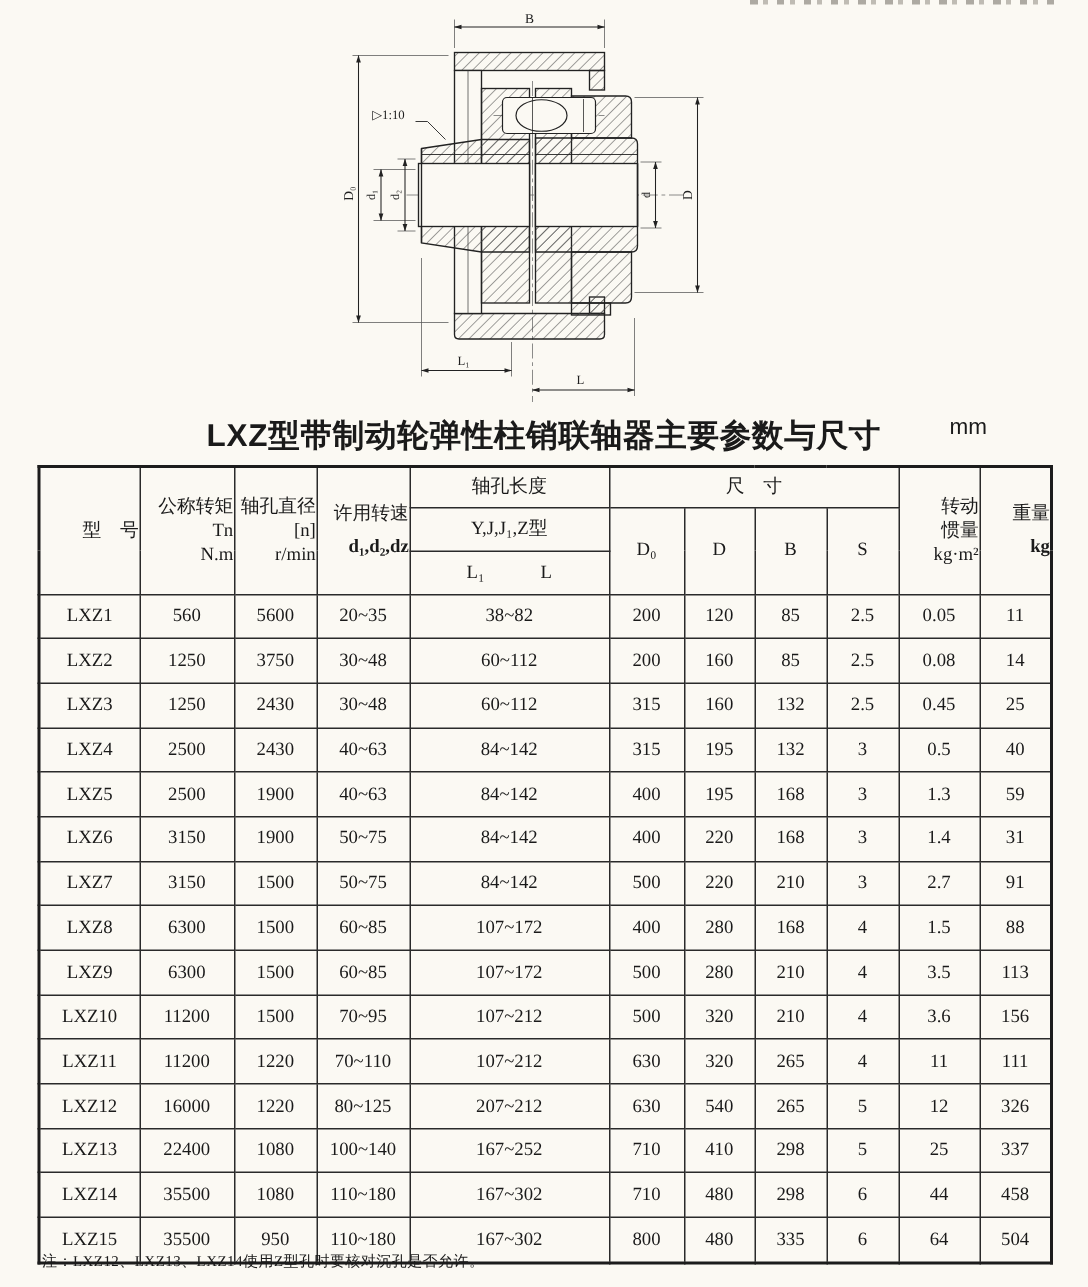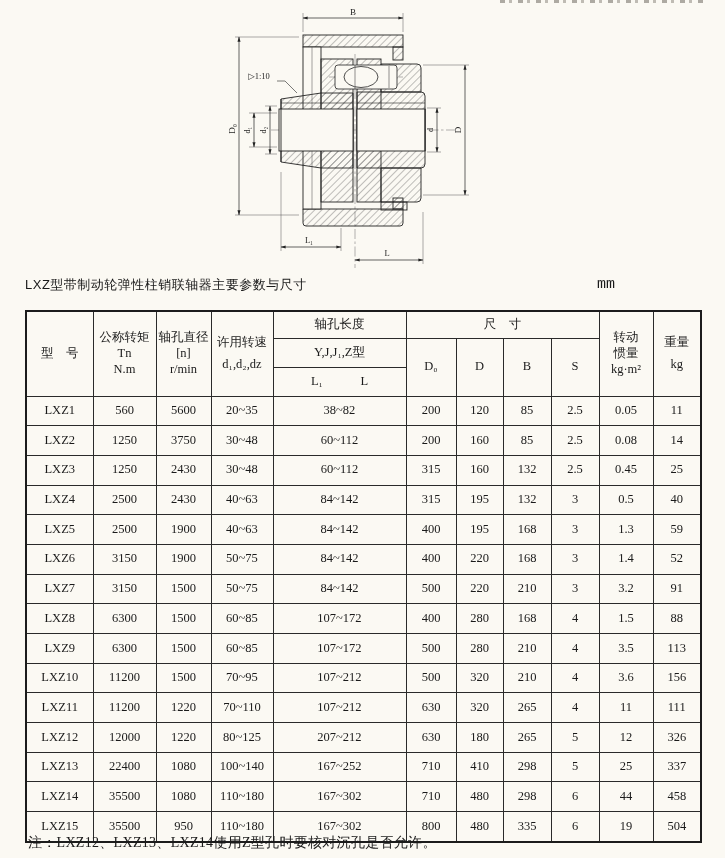--- a/index.html
+++ b/index.html
@@ -16,47 +16,47 @@
   .edge-artifact{
     position:absolute;left:500px;top:0;width:205px;height:3px;
     background:repeating-linear-gradient(90deg,#9a968e 0 5px,transparent 5px 9px,#b0aca4 9px 12px,transparent 12px 18px);
     opacity:.8;
   }
   
   .drawing{position:absolute;left:225px;top:2px;}
   
   .titlebar{position:absolute;left:25px;top:276px;width:675px;height:22px;}
   .title{
-    position:absolute;left:0;right:0;
+    position:absolute;left:0;right:0;text-align:center;
     font-family:"Liberation Sans", sans-serif;
-    font-weight:normal;font-size:13px;letter-spacing:.5px;
-  }
-  .unit{position:absolute;left:572px;top:0;font-size:15px;font-family:Liberation Mono, monospace;text-align:right;}
+    font-weight:bold;font-size:21px;letter-spacing:.5px;
+  }
+  .unit{position:absolute;left:608px;top:0;font-size:15px;font-family:Liberation Sans, sans-serif;text-align:right;}
   
   table.ptable{
     position:absolute;left:25px;top:310px;width:675px;
     border-collapse:collapse;table-layout:fixed;
     border:2px solid #1c1c1c;
     font-size:12.5px;
   }
   .ptable th,.ptable td{
     border:1px solid #2a2a2a;
     text-align:center;vertical-align:middle;
     padding:0;font-weight:normal;line-height:1.25;
   }
   thead tr:nth-child(1){height:27px;}
   thead tr:nth-child(2){height:29px;}
   thead tr:nth-child(3){height:29px;}
   .ptable tbody td{height:28.7px;}
-  .hl{display:block;}
+  .hl{display:block;text-align:right;}
   .ll-cell{display:flex;justify-content:space-evenly;align-items:center;}
-  .wgap{margin-top:6px;}
+  .wgap{margin-top:6px;font-weight:bold;}
   .note{
     position:absolute;left:28px;top:834px;
-    font-size:14px;letter-spacing:.3px;
+    font-size:10px;letter-spacing:.3px;
   }
   svg text{font-family:"Liberation Serif", serif;fill:#1f1f1f;}
 </style>
 </head>
 <body>
 
 <div class="page">
 
   <div class="edge-artifact"></div>
 
@@ -289,33 +289,33 @@
           <td>LXZ6</td>
           <td>3150</td>
           <td>1900</td>
           <td>50~75</td>
           <td>84~142</td>
           <td>400</td>
           <td>220</td>
           <td>168</td>
           <td>3</td>
           <td>1.4</td>
-          <td>52</td>
+          <td>31</td>
         </tr>
         <tr>
           <td>LXZ7</td>
           <td>3150</td>
           <td>1500</td>
           <td>50~75</td>
           <td>84~142</td>
           <td>500</td>
           <td>220</td>
           <td>210</td>
           <td>3</td>
-          <td>3.2</td>
+          <td>2.7</td>
           <td>91</td>
         </tr>
         <tr>
           <td>LXZ8</td>
           <td>6300</td>
           <td>1500</td>
           <td>60~85</td>
           <td>107~172</td>
           <td>400</td>
           <td>280</td>
@@ -358,26 +358,26 @@
           <td>107~212</td>
           <td>630</td>
           <td>320</td>
           <td>265</td>
           <td>4</td>
           <td>11</td>
           <td>111</td>
         </tr>
         <tr>
           <td>LXZ12</td>
-          <td>12000</td>
+          <td>16000</td>
           <td>1220</td>
           <td>80~125</td>
           <td>207~212</td>
           <td>630</td>
-          <td>180</td>
+          <td>540</td>
           <td>265</td>
           <td>5</td>
           <td>12</td>
           <td>326</td>
         </tr>
         <tr>
           <td>LXZ13</td>
           <td>22400</td>
           <td>1080</td>
           <td>100~140</td>
@@ -405,21 +405,21 @@
         <tr>
           <td>LXZ15</td>
           <td>35500</td>
           <td>950</td>
           <td>110~180</td>
           <td>167~302</td>
           <td>800</td>
           <td>480</td>
           <td>335</td>
           <td>6</td>
-          <td>19</td>
+          <td>64</td>
           <td>504</td>
         </tr>
       </tbody>
   </table>
 
   <div class="note">注：LXZ12、LXZ13、LXZ14使用Z型孔时要核对沉孔是否允许。</div>
 
 </div>
 
 </body></html>

